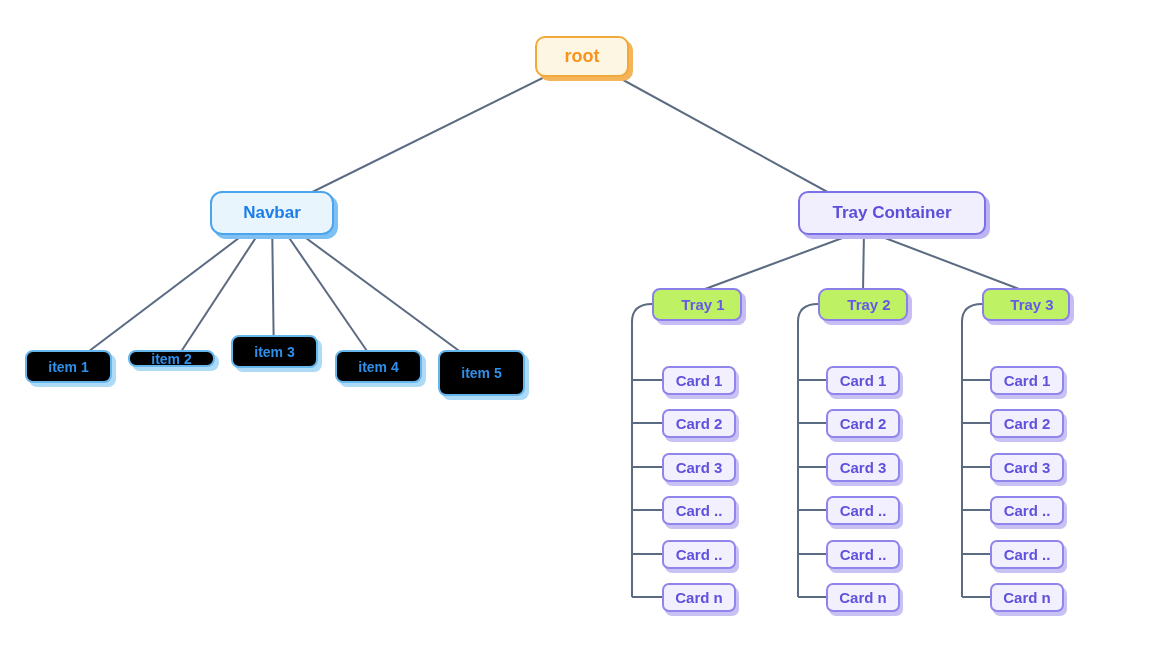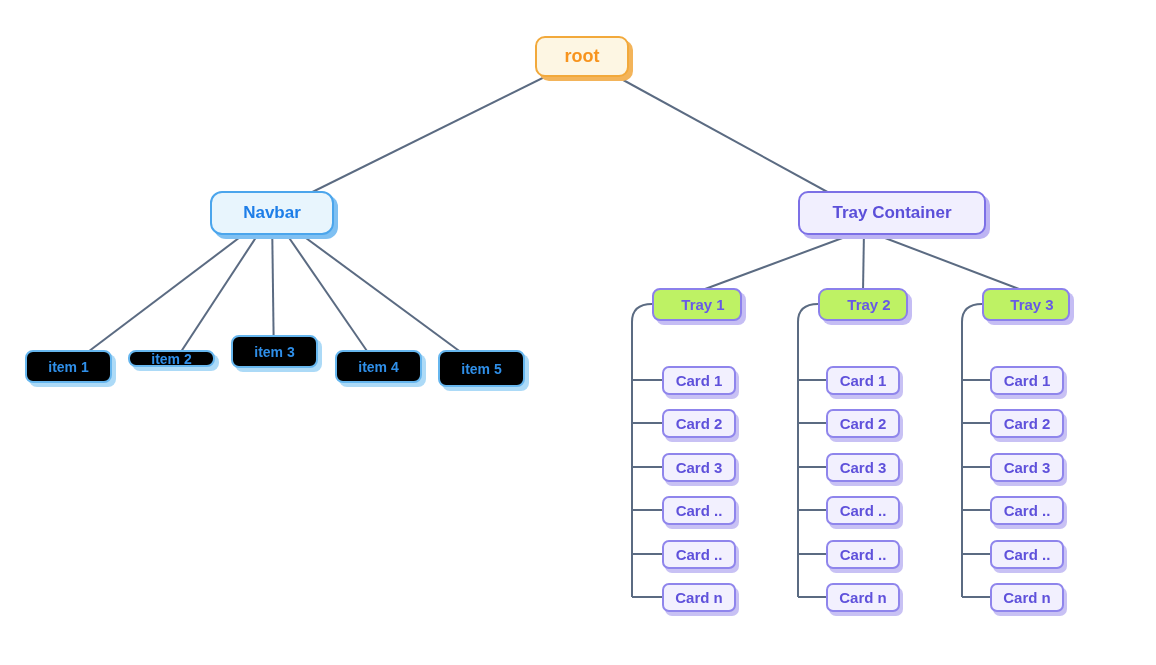--- a/index.html
+++ b/index.html
@@ -130,21 +130,21 @@
   </div>
   <div class="node node-item" style="left:128px; top:350px; width:87px; height:17px;">
     <span>item 2</span>
   </div>
   <div class="node node-item" style="left:231px; top:335px; width:87px; height:33px;">
     <span>item 3</span>
   </div>
   <div class="node node-item" style="left:335px; top:350px; width:87px; height:33px;">
     <span>item 4</span>
   </div>
-  <div class="node node-item" style="left:438px; top:350px; width:87px; height:37px;">
+  <div class="node node-item" style="left:438px; top:350px; width:87px; height:46px;">
     <span>item 5</span>
   </div>
 
   <div class="node node-tray-container" style="left:770px; top:191px; width:188px; height:44px;">
     <span>Tray Container</span>
   </div>
 
   <div class="node node-tray" style="left:652px; top:288px; width:90px; height:33px;">
     <span>Tray 1</span>
   </div>

